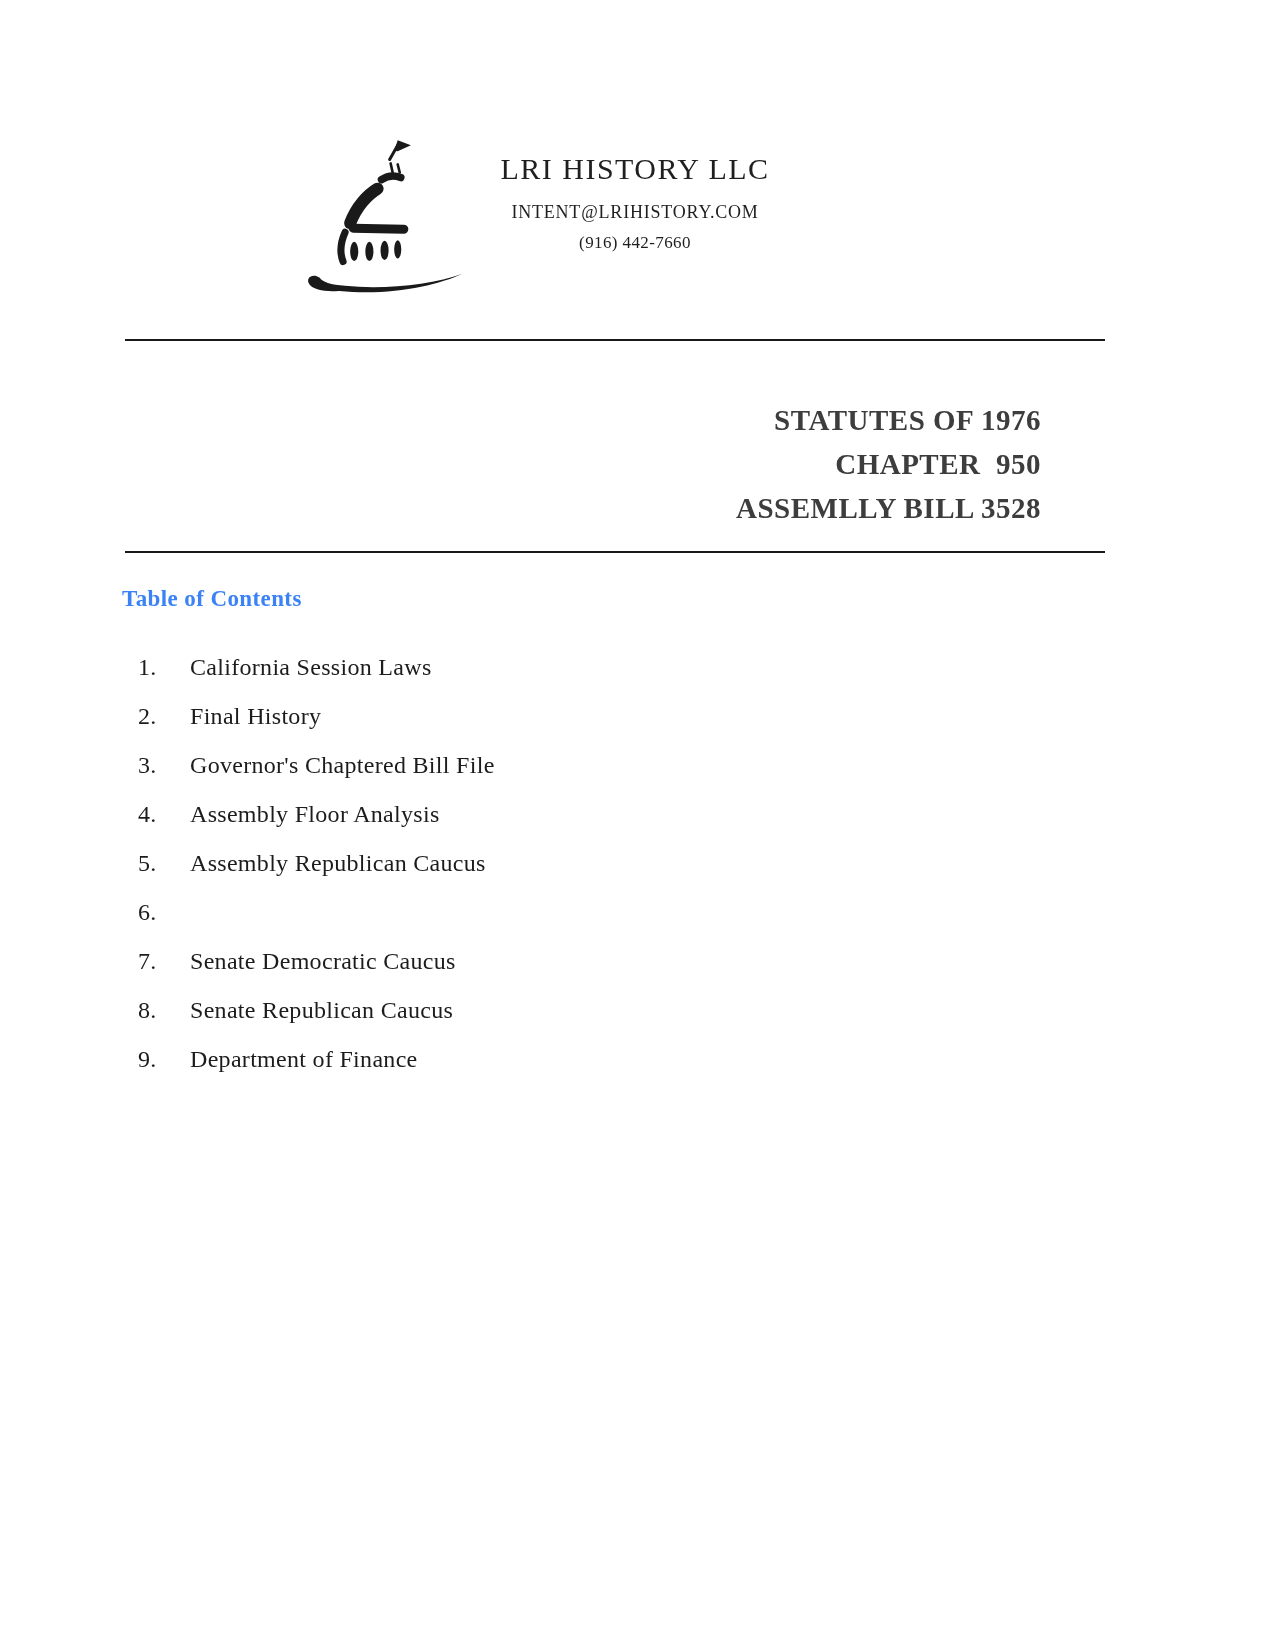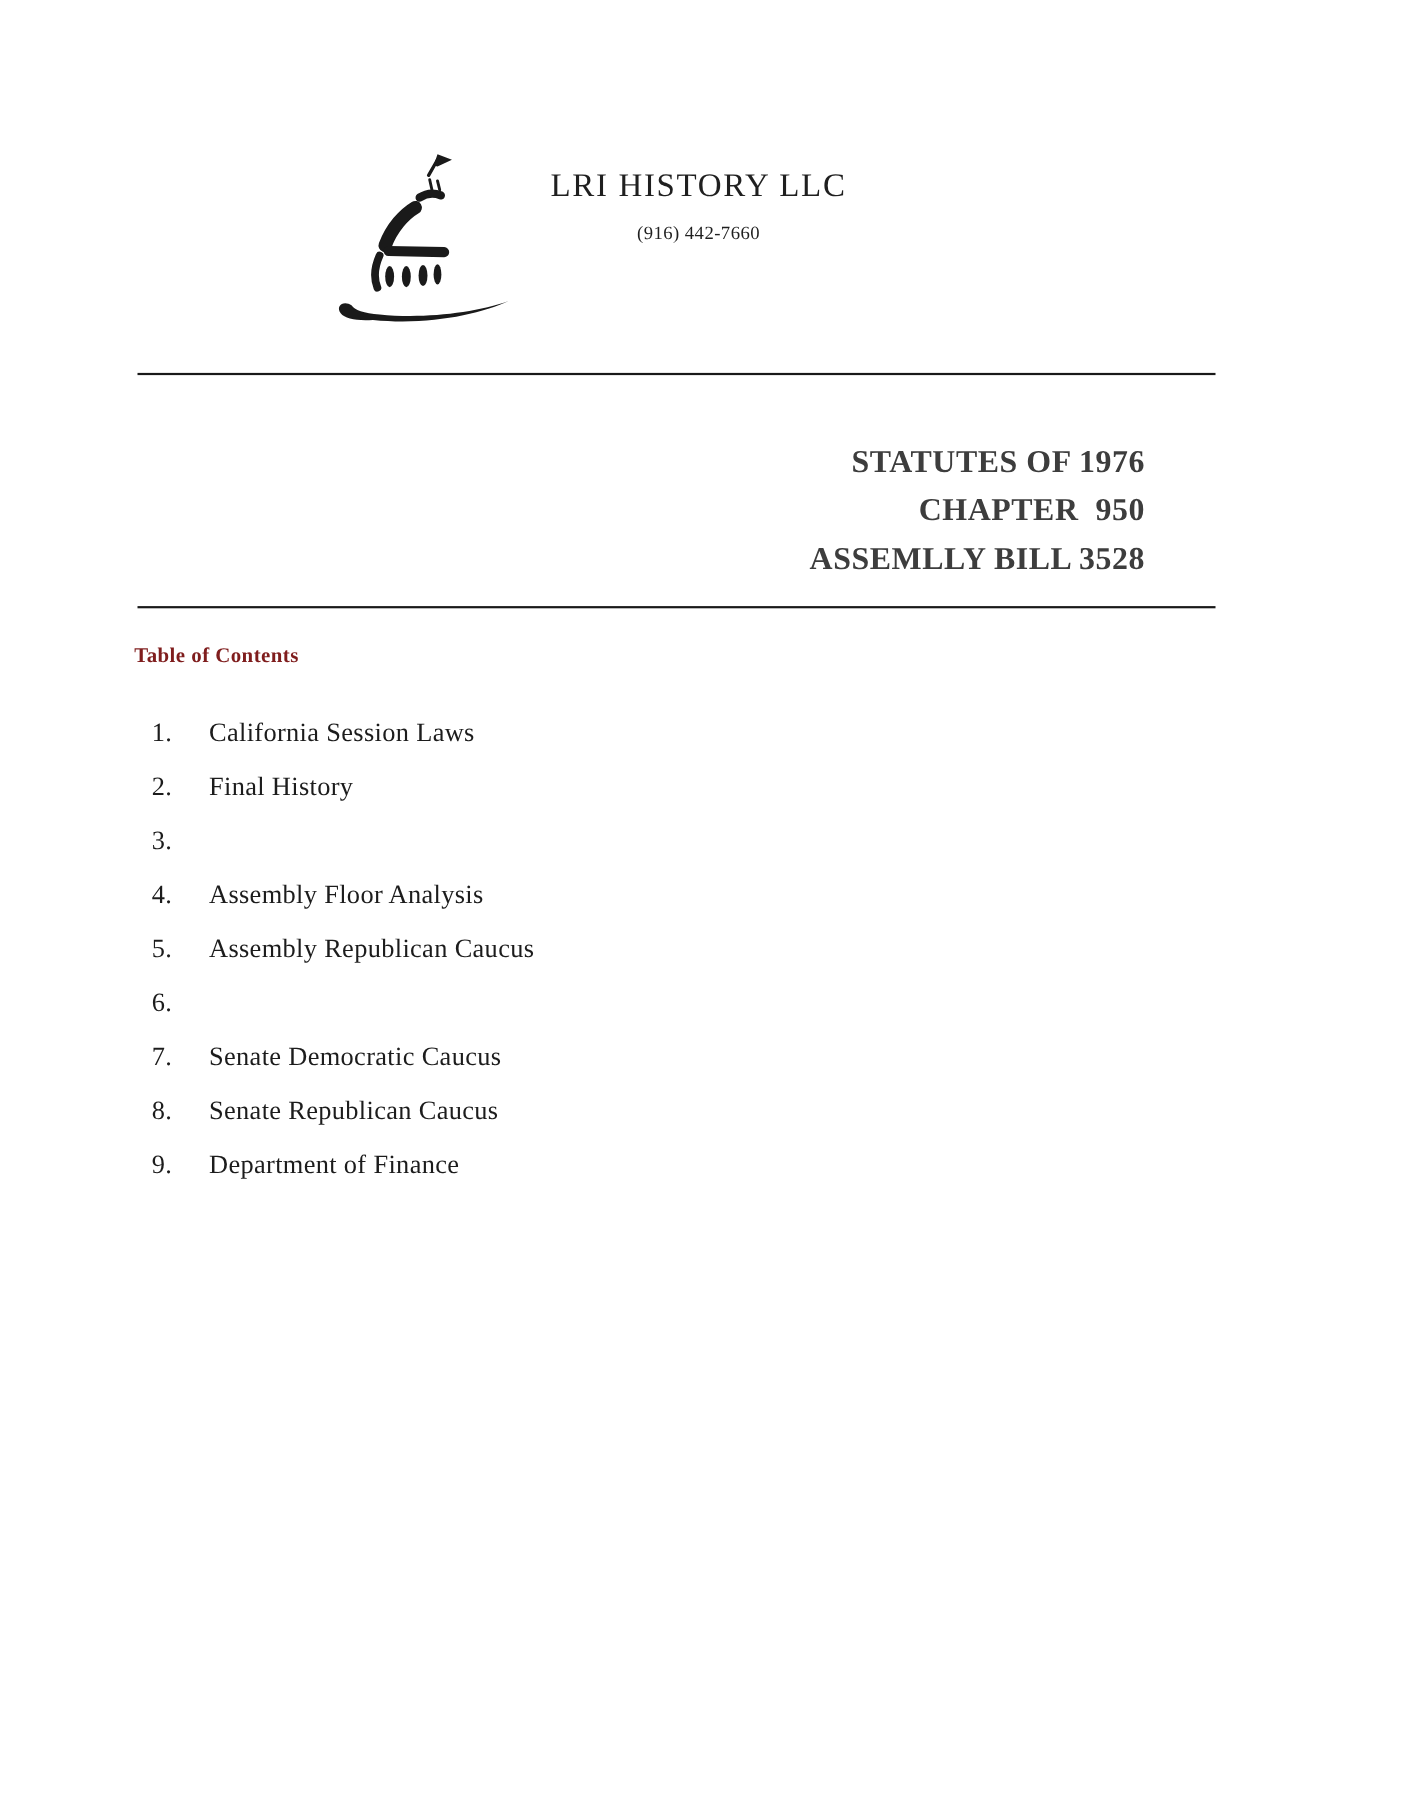--- a/index.html
+++ b/index.html
@@ -46,21 +46,21 @@
     position: absolute; right: 235px; top: 398px;
     text-align: right; color: #3d3d3d;
     font-weight: bold; font-size: 29px; line-height: 44px;
     letter-spacing: 0.5px;
   }
   .title-line { white-space: pre; }
 
   
   .toc-heading {
     position: absolute; left: 122px; top: 586px;
-    font-size: 19px; font-weight: bold; color: #7f1d1d;
+    font-size: 23px; font-weight: bold; color: #3b82f6;
     letter-spacing: 0.4px; white-space: pre;
   }
   .toc-list {
     position: absolute; left: 138px; top: 652px; width: 700px;
     list-style: none;
   }
   .toc-item {
     display: flex; align-items: baseline;
     font-size: 24px; line-height: 30px; color: #1c1c1c;
     margin-bottom: 19px; letter-spacing: 0.3px;
@@ -97,20 +97,21 @@
         <ellipse cx="91" cy="123" rx="4" ry="9.5" fill="#1a1a1a" stroke="none"></ellipse>
         <ellipse cx="104" cy="122" rx="3.5" ry="9" fill="#1a1a1a" stroke="none"></ellipse>
 
         <path d="M168,146 C138,157 90,162 52,158 C38,157 29,154 27,150 C20,145 12,150 17,157 C21,162 32,164 46,163 C96,168 142,158 168,146 Z" fill="#1a1a1a" stroke="none"></path>
       </g>
     </svg>
   </div>
 
   <div class="header-text">
     <div class="company-name">LRI HISTORY LLC</div>
+    <div class="contact-line">INTENT@LRIHISTORY.COM</div>
     <div class="phone-line">(916) 442-7660</div>
   </div>
 
   <div class="rule rule-top"></div>
 
   <div class="title-block">
     <div class="title-line">STATUTES OF 1976</div>
     <div class="title-line">CHAPTER  950</div>
     <div class="title-line">ASSEMLLY BILL 3528</div>
   </div>
@@ -123,20 +124,21 @@
     <li class="toc-item">
       <span class="toc-num">1.</span>
       <span class="toc-label">California Session Laws</span>
     </li>
     <li class="toc-item">
       <span class="toc-num">2.</span>
       <span class="toc-label">Final History</span>
     </li>
     <li class="toc-item">
       <span class="toc-num">3.</span>
+      <span class="toc-label">Governor's Chaptered Bill File</span>
     </li>
     <li class="toc-item">
       <span class="toc-num">4.</span>
       <span class="toc-label">Assembly Floor Analysis</span>
     </li>
     <li class="toc-item">
       <span class="toc-num">5.</span>
       <span class="toc-label">Assembly Republican Caucus</span>
     </li>
     <li class="toc-item">

